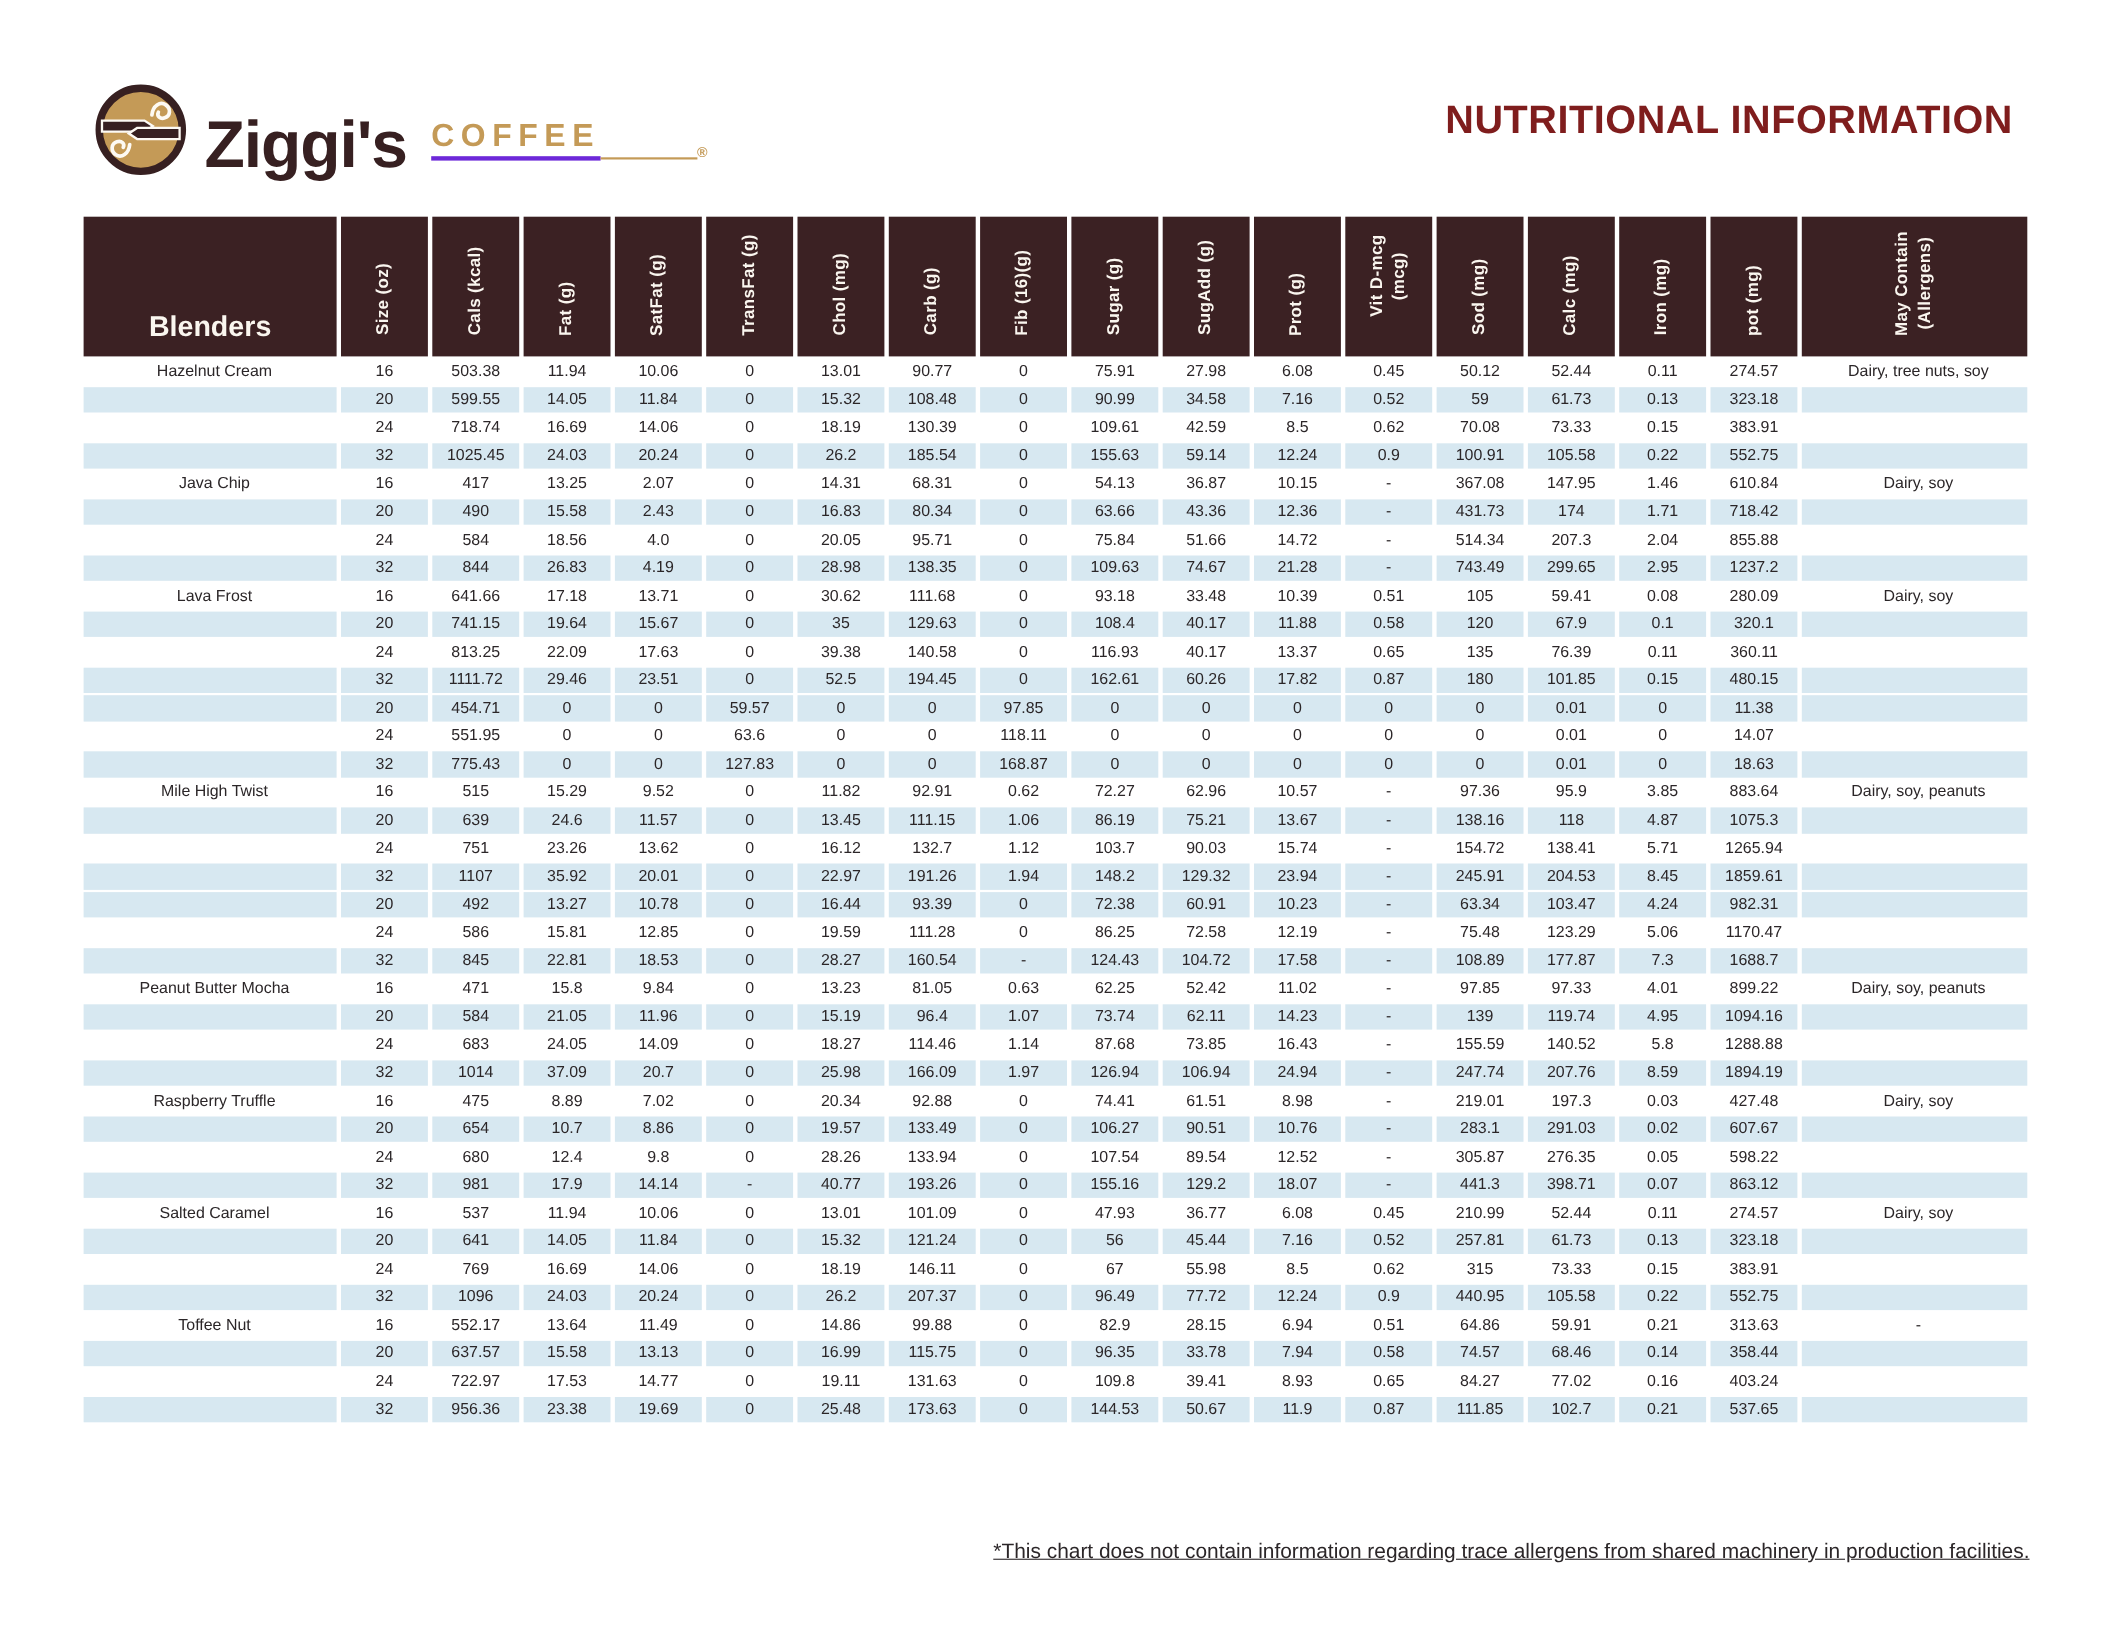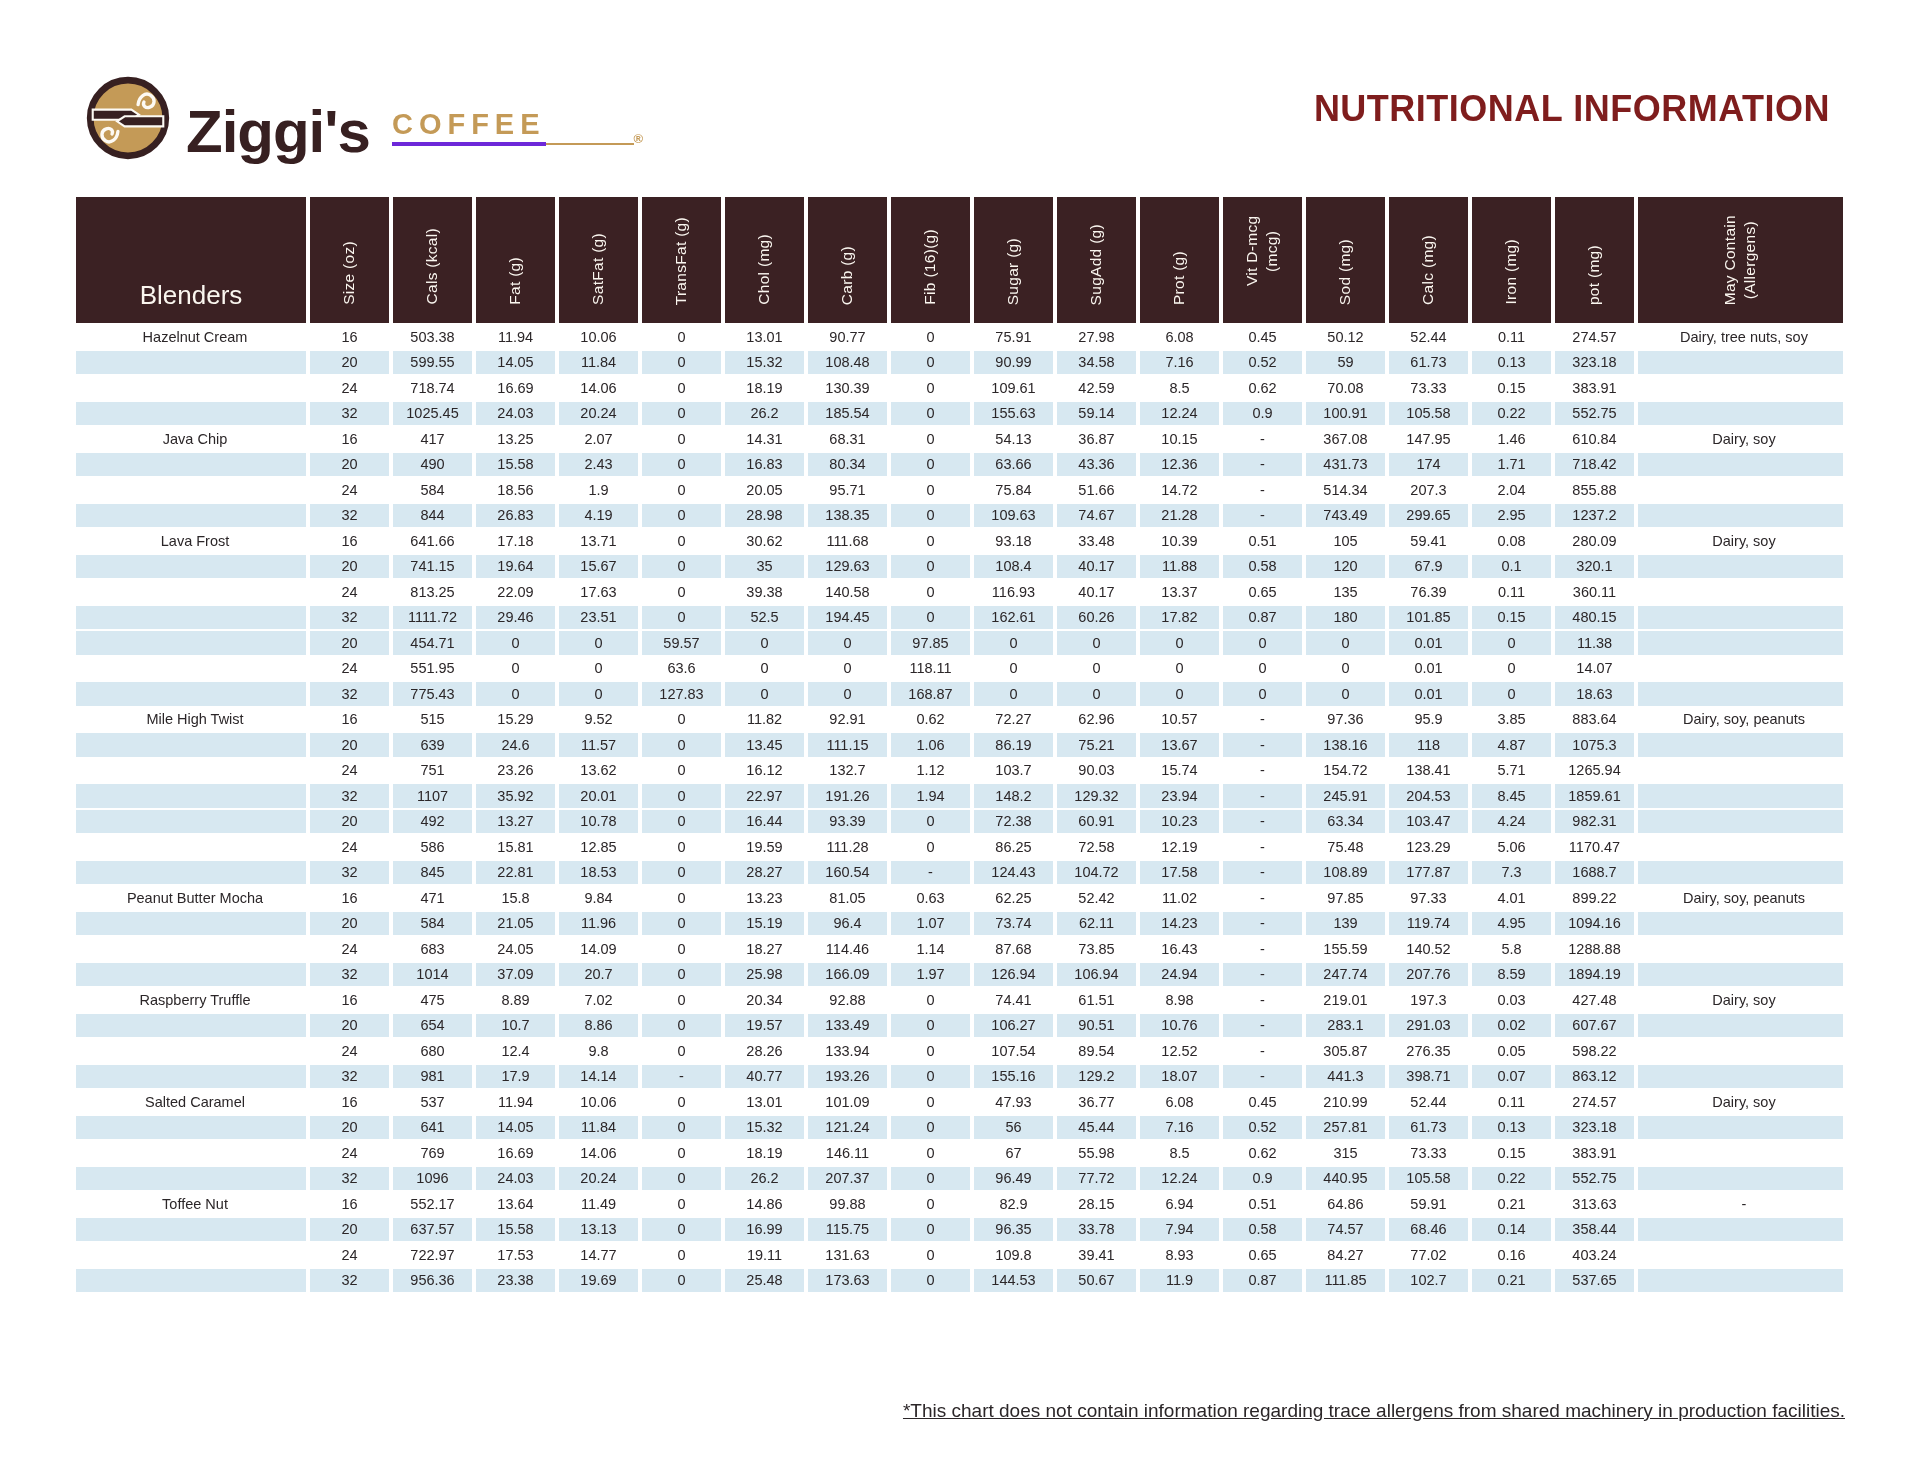--- a/index.html
+++ b/index.html
@@ -73,21 +73,21 @@
     width: 1775px;
     table-layout: fixed;
     border-collapse: separate;
     border-spacing: 4px 2px;
   }
   table.nutrition th {
     background: #3b2123;
     color: #faf6ef;
     vertical-align: bottom;
     height: 122px;
-    font-weight: normal;
+    font-weight: bold;
   }
   th.th-blenders {
     text-align: center;
     font-size: 26px;
     padding-bottom: 12px;
   }
   th.th-rot { text-align: center; padding-bottom: 14px; }
   th.th-rot span {
     display: inline-block;
     writing-mode: vertical-rl;
@@ -307,21 +307,21 @@
         <td>174</td>
         <td>1.71</td>
         <td>718.42</td>
         <td class="td-allergen"></td>
       </tr>
       <tr>
         <td class="td-name"></td>
         <td>24</td>
         <td>584</td>
         <td>18.56</td>
-        <td>1.9</td>
+        <td>4.0</td>
         <td>0</td>
         <td>20.05</td>
         <td>95.71</td>
         <td>0</td>
         <td>75.84</td>
         <td>51.66</td>
         <td>14.72</td>
         <td>-</td>
         <td>514.34</td>
         <td>207.3</td>

